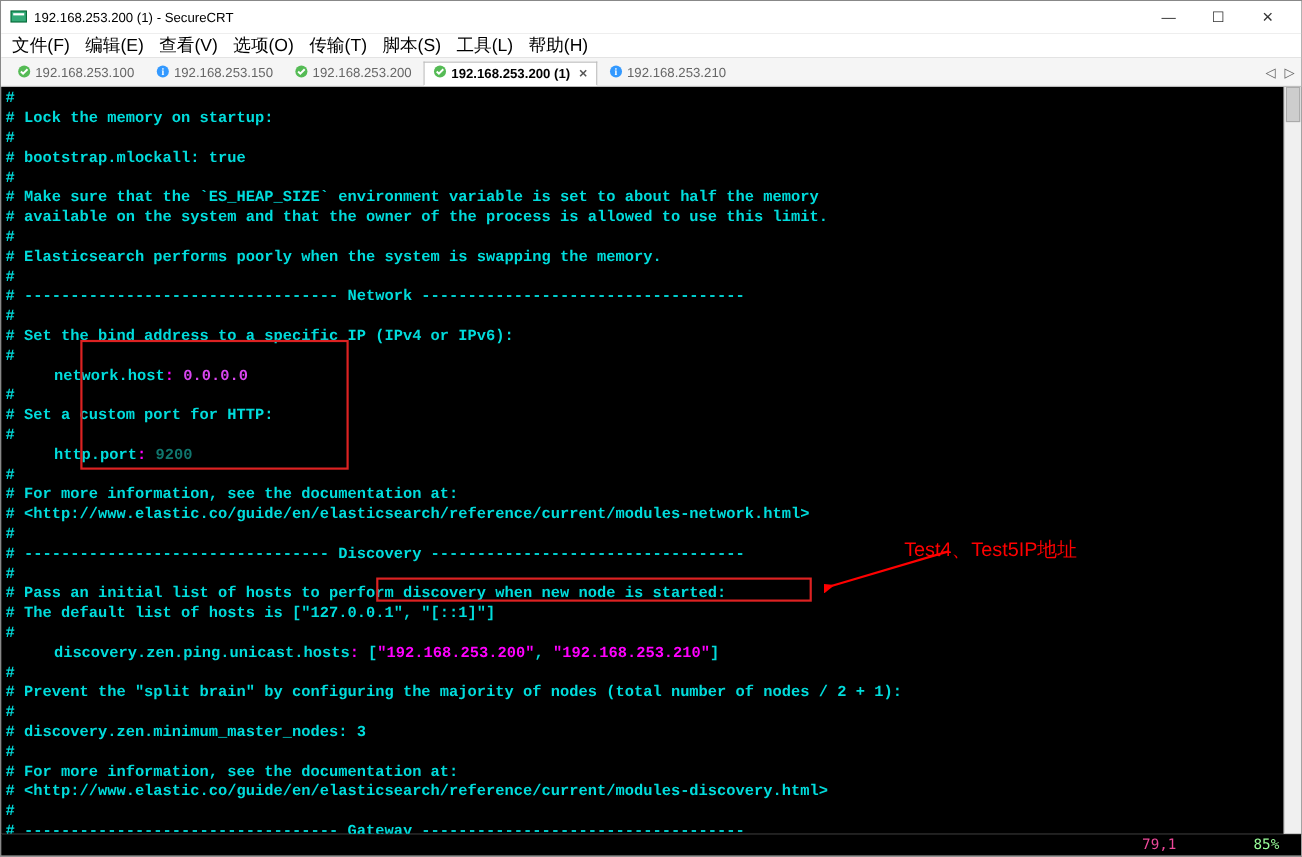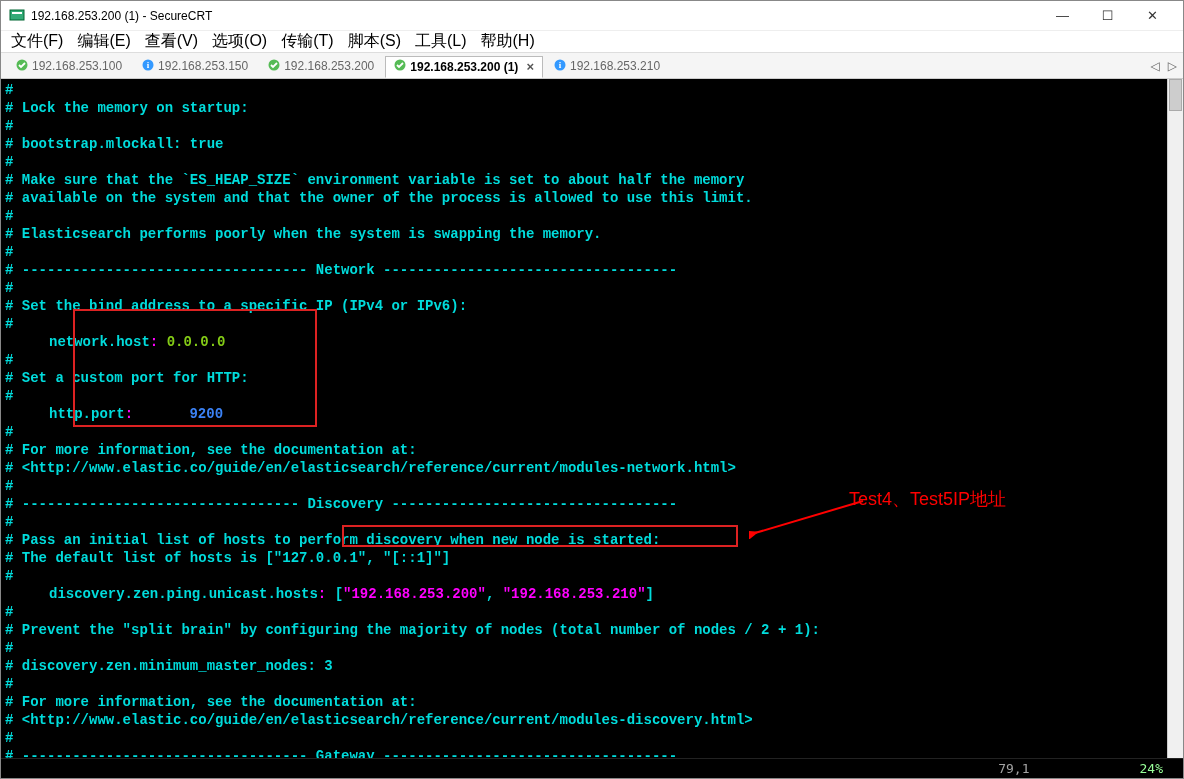--- a/index.html
+++ b/index.html
@@ -18,27 +18,27 @@
 .terminal-wrap { flex: 1; position: relative; background: #000; }
 .terminal { position: absolute; inset: 0 16px 0 0; font-family: "Consolas","Courier New",monospace; font-size: 14px; font-weight: bold; line-height: 18px; white-space: pre; color: #00dcdc; padding: 2px 4px; overflow:hidden; }
 .scrollbar { position:absolute; right:0; top:0; bottom:0; width:16px; background:#f0f0f0; border-left:1px solid #ccc;}
 .scroll-thumb { position:absolute; left:1px; right:1px; top:0; height:32px; background:#cdcdcd; border:1px solid #aaa;}
 .hl-red { position:absolute; border:2px solid #d22; background:transparent; pointer-events:none; }
 .arrow { position:absolute; color:#f00; pointer-events:none; }
 .arrow svg { display:block; }
 .annot { position:absolute; color:#f00; font-size:18px; font-family:"Microsoft YaHei",sans-serif; pointer-events:none;}
 .key { color:#00dcdc;margin-left:44px; }
 .colon { color:#f0f; }
-.gval { color:#84cc16; }
-.pval { color:#3b82f6;margin-left:48px; }
+.gval { color:#d946ef; }
+.pval { color:#0f766e; }
 .bracket { color:#00dcdc; }
 .str { color:#f0f; }
 .comma { color:#00dcdc; }
 .statusbar { height: 20px; background: #000; color:#cfc; font-family:"Consolas",monospace; font-size:13px; display:flex; justify-content:flex-end; align-items:center; padding:0 20px 0 0; border-top:1px solid #222; }
-.statusbar .pos { color:#a3a3a3; margin-right:110px;}
+.statusbar .pos { color:#ec4899; margin-right:70px;}
 .statusbar .pct { color:#9f9; }
 </style>
 </head>
 <body>
 
 <div class="titlebar">
   <span class="app-icon">
     <svg viewBox="0 0 16 16" width="16" height="16">
         <rect x="1" y="2" width="14" height="10" fill="#3a7" stroke="#063"></rect>
         <rect x="3" y="4" width="10" height="2" fill="#fff"></rect>
@@ -105,29 +105,29 @@
 </div>
 
 <div class="terminal-wrap">
   <div class="terminal" id="term"><div>#</div><div># Lock the memory on startup:</div><div>#</div><div># bootstrap.mlockall: true</div><div>#</div><div># Make sure that the `ES_HEAP_SIZE` environment variable is set to about half the memory</div><div># available on the system and that the owner of the process is allowed to use this limit.</div><div>#</div><div># Elasticsearch performs poorly when the system is swapping the memory.</div><div>#</div><div># ---------------------------------- Network -----------------------------------</div><div>#</div><div># Set the bind address to a specific IP (IPv4 or IPv6):</div><div>#</div><div><span class="key">network.host</span><span class="colon">:</span> <span class="gval">0.0.0.0</span></div><div>#</div><div># Set a custom port for HTTP:</div><div>#</div><div><span class="key">http.port</span><span class="colon">:</span> <span class="pval">9200</span></div><div>#</div><div># For more information, see the documentation at:</div><div># &lt;http://www.elastic.co/guide/en/elasticsearch/reference/current/modules-network.html&gt;</div><div>#</div><div># --------------------------------- Discovery ----------------------------------</div><div>#</div><div># Pass an initial list of hosts to perform discovery when new node is started:</div><div># The default list of hosts is ["127.0.0.1", "[::1]"]</div><div>#</div><div><span class="key">discovery.zen.ping.unicast.hosts</span><span class="colon">:</span> <span class="bracket">[</span><span class="str">"192.168.253.200"</span><span class="comma">, </span><span class="str">"192.168.253.210"</span><span class="bracket">]</span></div><div>#</div><div># Prevent the "split brain" by configuring the majority of nodes (total number of nodes / 2 + 1):</div><div>#</div><div># discovery.zen.minimum_master_nodes: 3</div><div>#</div><div># For more information, see the documentation at:</div><div># &lt;http://www.elastic.co/guide/en/elasticsearch/reference/current/modules-discovery.html&gt;</div><div>#</div><div># ---------------------------------- Gateway -----------------------------------</div></div>
   <div class="scrollbar">
     <div class="scroll-thumb"></div>
   </div>
 
   <div class="hl-red" style="left:72px; top:230px; width:244px; height:118px;"></div>
   <div class="hl-red" style="left:341px; top:446px; width:396px; height:22px;"></div>
-  <div class="annot" style="left:848px; top:408px;">Test4、Test5IP地址</div>
+  <div class="annot" style="left:821px; top:408px;">Test4、Test5IP地址</div>
   <div class="arrow" style="left:748px; top:420px;">
     <svg width="120" height="40">
         <defs>
           <marker id="ah" markerWidth="10" markerHeight="8" refX="2" refY="4" orient="auto">
             <polygon points="10,0 0,4 10,8" fill="#f00"></polygon>
           </marker>
         </defs>
         <line x1="114" y1="2" x2="6" y2="34" stroke="#f00" stroke-width="2" marker-end="url(#ah)"></line>
       </svg>
   </div>
 </div>
 
 <div class="statusbar">
   <span class="pos">79,1</span>
-  <span class="pct">24%</span>
+  <span class="pct">85%</span>
 </div>
 
 </body></html>

